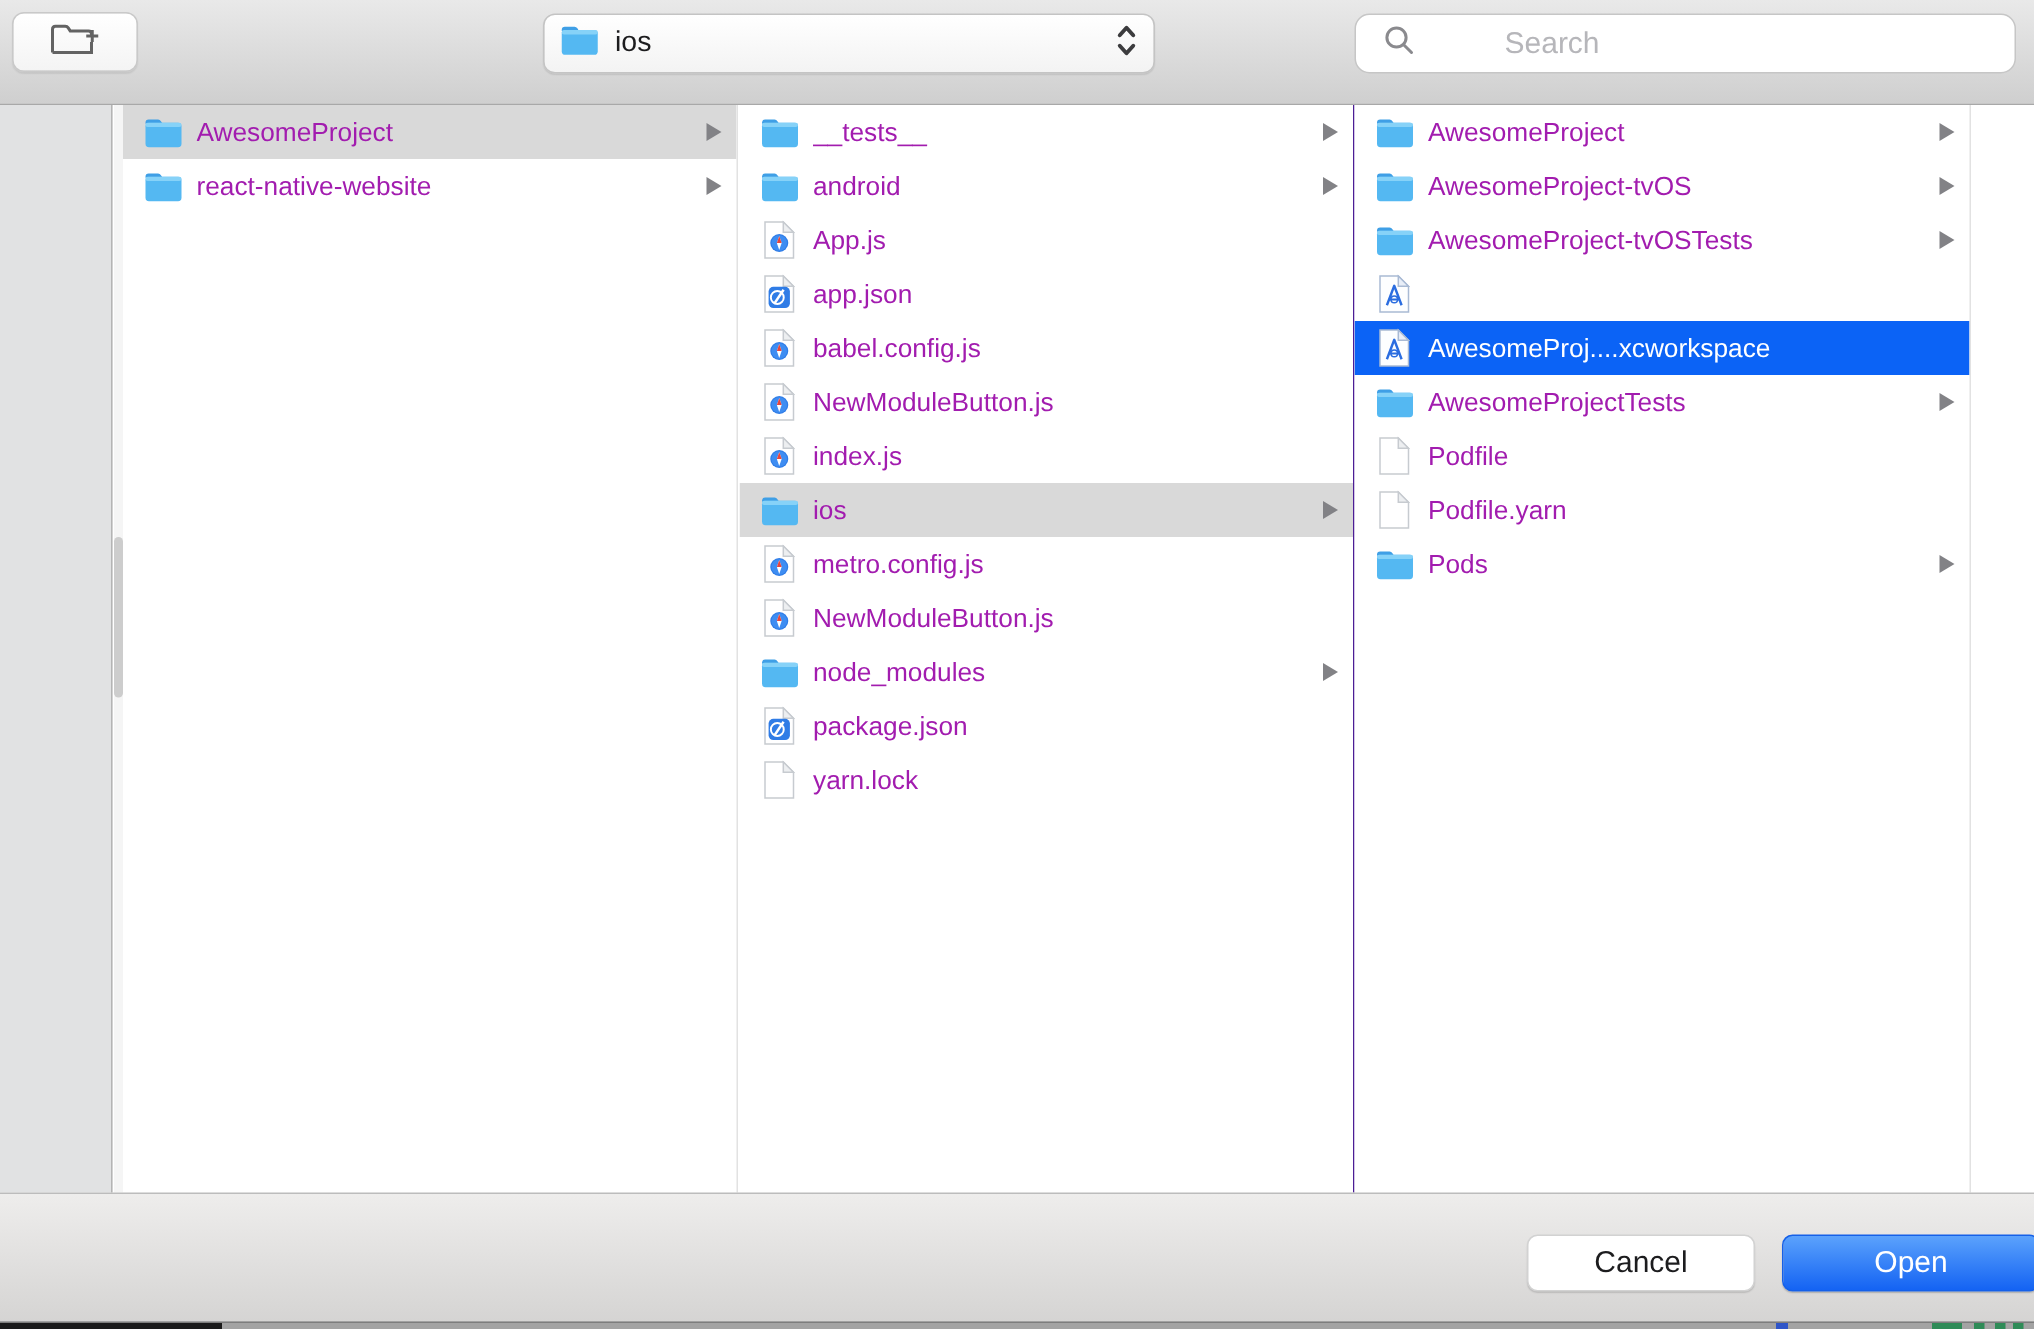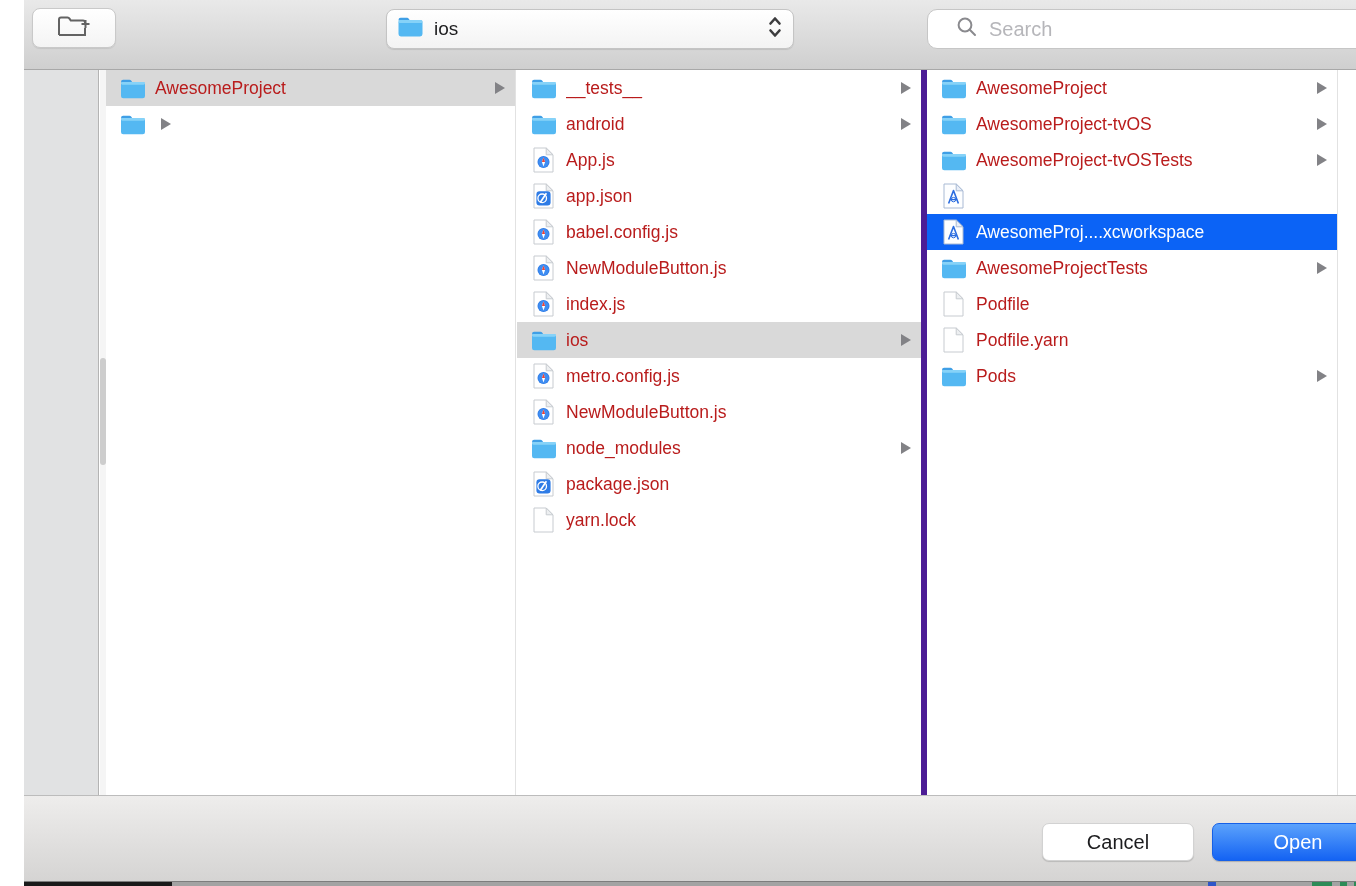--- a/index.html
+++ b/index.html
@@ -1,21 +1,21 @@
 <!DOCTYPE html>
 <html><head>
 <meta charset="utf-8">
 <style>
   html,body{margin:0;padding:0;}
   body{
     width:1356px;height:886px;overflow:hidden;position:relative;
     font-family:"Liberation Sans","DejaVu Sans",sans-serif;
     background:#fff;-webkit-font-smoothing:antialiased;
   }
-  .dialog{position:absolute;inset:0;margin-left:24px;}
+  .dialog{position:absolute;inset:0;}
 
   
   .toolbar{
     position:absolute;left:0;top:0;width:1356px;height:70px;
     background:linear-gradient(#e9e9e9,#cfcfcf);
     border-bottom:1px solid #a8a8a8;box-sizing:border-box;
   }
   .tb-btn{
     position:absolute;left:8px;top:8px;width:84px;height:40px;
     background:linear-gradient(#ffffff,#f4f4f4);
@@ -27,42 +27,42 @@
     position:absolute;left:362px;top:9px;width:408px;height:40px;
     background:linear-gradient(#ffffff,#f3f3f3);
     border:1px solid #c4c4c4;border-radius:8px;box-sizing:border-box;
     display:flex;align-items:center;padding:0 10px;
     box-shadow:0 1px 1px rgba(0,0,0,.10);
   }
   .path-dd .dd-label{font-size:19px;color:#1c1c1e;margin-left:10px;flex:1;}
   .search{
     position:absolute;left:903px;top:9px;width:441px;height:40px;
     background:#fff;border:1px solid #c6c6c6;border-radius:10px;box-sizing:border-box;
-    display:flex;align-items:center;padding:0 28px;
+    display:flex;align-items:center;padding:0 18px;gap:48px;
   }
   .search input{
     border:none;outline:none;flex:1;font-size:20px;margin-left:9px;
     font-family:"Liberation Sans","DejaVu Sans",sans-serif;color:#1c1c1e;background:transparent;
   }
   .search input::placeholder{color:#b6b6ba;}
 
   
   .browser{position:absolute;left:0;top:70px;width:1356px;height:725px;background:#fff;}
   .leftstrip{position:absolute;left:0;top:0;width:75px;height:725px;background:#e1e2e3;border-right:1px solid #b4b4b4;box-sizing:border-box;}
   .scroll-lane{position:absolute;left:76px;top:0;width:6px;height:725px;background:#f5f5f5;}
   .scroll-handle{position:absolute;left:76px;top:288px;width:6px;height:107px;background:#cdcdcd;border-radius:3px;}
   .col{position:absolute;top:0;height:725px;background:#fff;overflow:hidden;}
   .col1{left:82px;width:410px;border-right:1px solid #e2e2e2;box-sizing:border-box;}
-  .col2{left:493px;width:410px;border-right:6px solid #4c1d95;box-sizing:border-box;}
+  .col2{left:493px;width:410px;border-right:1px solid #4c1d95;box-sizing:border-box;}
   .col3{left:903px;width:411px;border-right:1px solid #e2e2e2;box-sizing:border-box;}
   .col4{left:1314px;width:42px;}
 
   .row{
     height:36px;display:flex;align-items:center;padding:0 10px 0 13px;
-    font-size:17.5px;color:#b91c1c;box-sizing:border-box;cursor:default;white-space:nowrap;
+    font-size:17.5px;color:#a21caf;box-sizing:border-box;cursor:default;white-space:nowrap;
   }
   .row .icon{width:27px;height:26px;display:flex;align-items:center;justify-content:center;flex:0 0 27px;margin-right:9px;}
   .row .label{flex:1;overflow:hidden;text-overflow:ellipsis;}
   .row.sel-inactive{background:var(--sel-inactive,#d9d9d9);}
   .row.sel-active{background:var(--sel-active,#0b63f6);color:#fff;}
   .chev{
     width:0;height:0;flex:0 0 auto;
     border-left:10px solid #828286;border-top:6px solid transparent;border-bottom:6px solid transparent;
     margin-left:6px;
   }
@@ -153,20 +153,21 @@
           <span class="chev"></span>
         </div>
         <div class="row">
           <span class="icon">
             <svg width="26" height="21" viewBox="0 0 26 21">
     <path d="M1 3.9 Q1 1.7 3.1 1.7 L9.4 1.7 Q10.6 1.7 11.3 2.8 L12.4 4.5 H1 Z" fill="#3f9fe6"></path>
     <rect x="1" y="3.9" width="24" height="16.3" rx="2.3" fill="#54b8f2"></rect>
     <rect x="1" y="3.9" width="24" height="2.8" rx="1.4" fill="#86d2f8"></rect>
             </svg>
           </span>
+          <span class="label">react-native-website</span>
           <span class="chev"></span>
         </div>
       </div>
     <div class="col col2">
         <div class="row">
           <span class="icon">
             <svg width="26" height="21" viewBox="0 0 26 21">
     <path d="M1 3.9 Q1 1.7 3.1 1.7 L9.4 1.7 Q10.6 1.7 11.3 2.8 L12.4 4.5 H1 Z" fill="#3f9fe6"></path>
     <rect x="1" y="3.9" width="24" height="16.3" rx="2.3" fill="#54b8f2"></rect>
     <rect x="1" y="3.9" width="24" height="2.8" rx="1.4" fill="#86d2f8"></rect>

